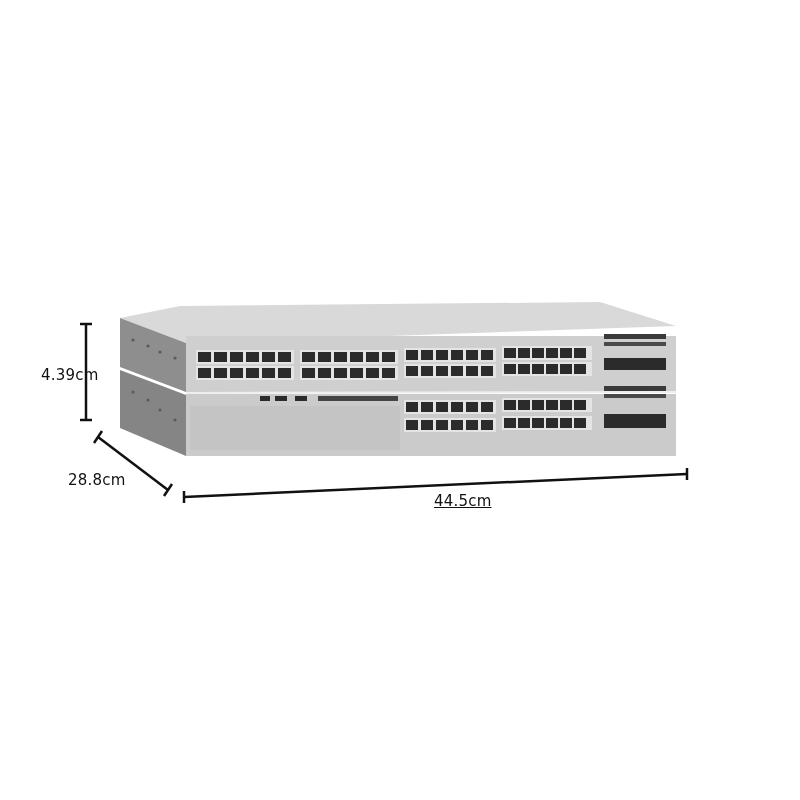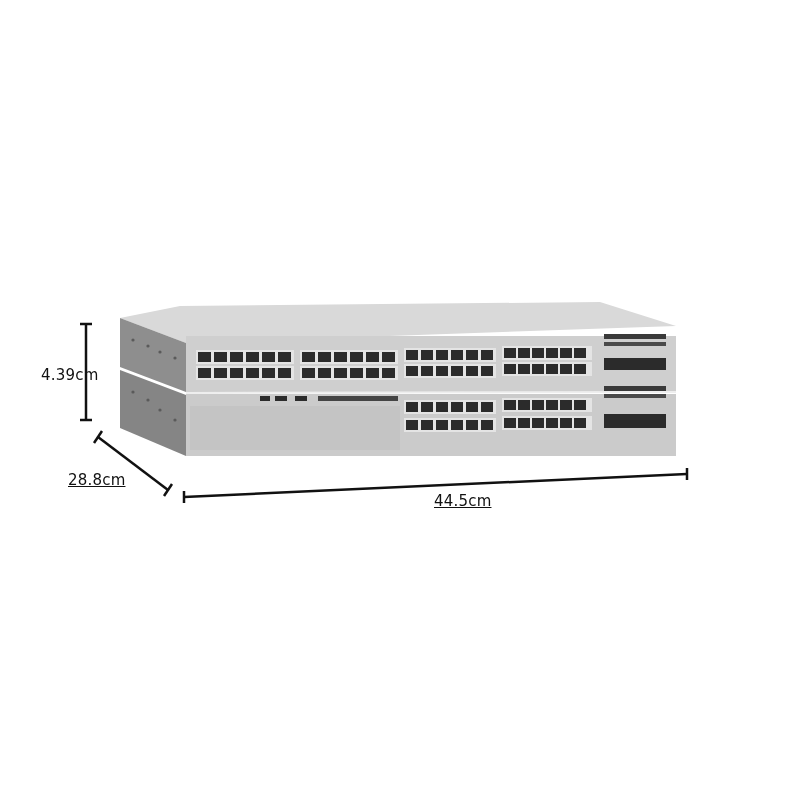--- a/index.html
+++ b/index.html
@@ -157,14 +157,14 @@
     <line x1="94" y1="443" x2="102" y2="431"></line>
     <line x1="164" y1="496" x2="172" y2="484"></line>
 
     <line x1="184" y1="497" x2="687" y2="474"></line>
     <line x1="184" y1="491" x2="184" y2="503"></line>
     <line x1="687" y1="468" x2="687" y2="480"></line>
   </g>
 </svg>
 
 <div class="dim-label" style="left:7px; top:366px;margin-left:34px;">4.39cm</div>
-<div class="dim-label" style="left:68px; top:471px;text-decoration:underline;">28.8cm</div>
+<div class="dim-label" style="left:68px; top:471px;">28.8cm</div>
 <div class="dim-label" style="left:434px; top:492px;text-decoration:underline;">44.5cm</div>
 
 </body></html>

